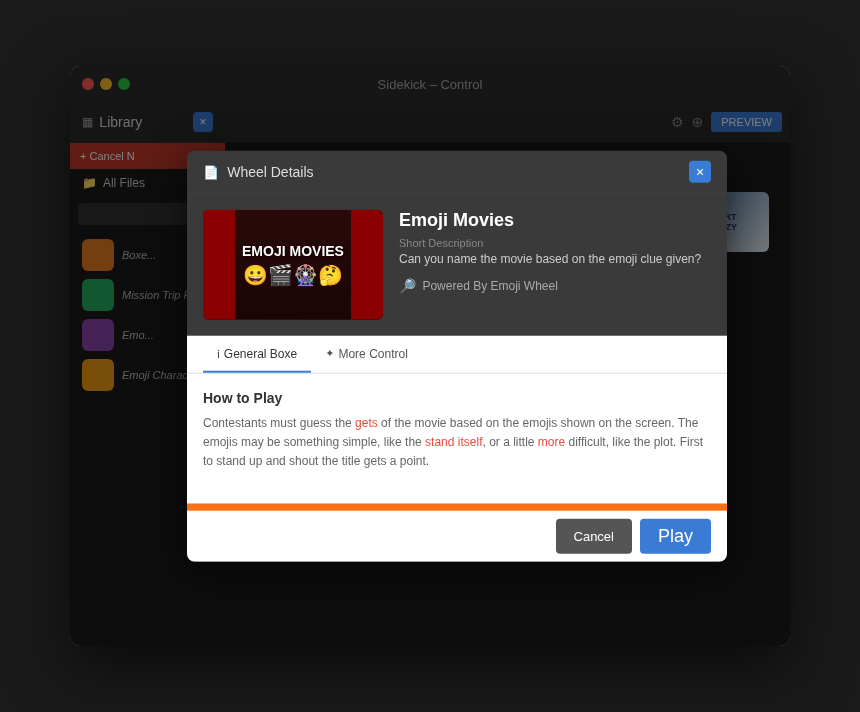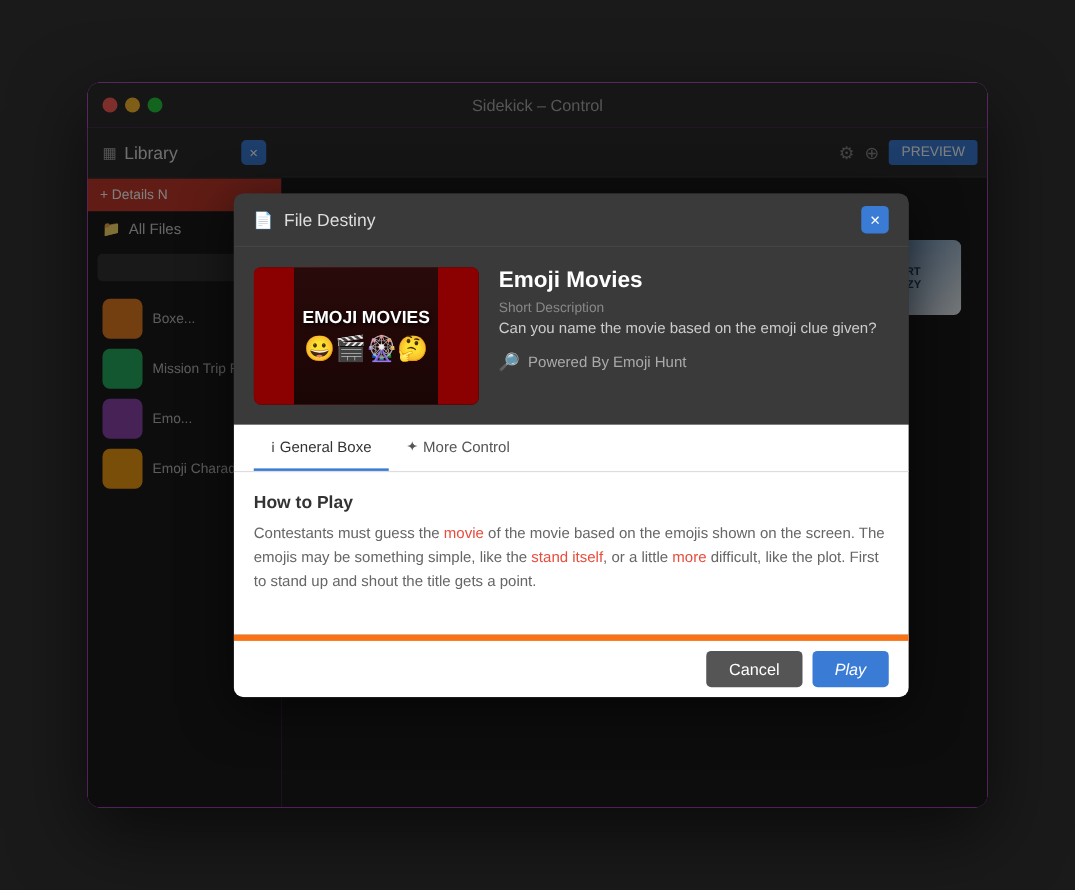--- a/index.html
+++ b/index.html
@@ -127,20 +127,21 @@
 
     .search-box {
       margin: 6px 8px;
       background: #333;
       border-radius: 4px;
       height: 22px;
     }
 
     .sidebar-items {
       padding: 4px 0;
+      font-style: italic;
     }
 
     .sidebar-item {
       display: flex;
       align-items: center;
       gap: 8px;
       padding: 4px 12px;
       cursor: pointer;
     }
 
@@ -430,42 +431,41 @@
       font-size: 12px;
       line-height: 1.6;
     }
 
     .modal-footer {
       background: white;
       padding: 8px 16px;
       display: flex;
       justify-content: flex-end;
       gap: 8px;
-      border-top: 5px solid #f97316;
+      border-top: 7px solid #f97316;
     }
 
     .btn-cancel {
       background: #555;
       color: white;
       border: none;
       padding: 7px 18px;
       border-radius: 4px;
       font-size: 13px;
       cursor: pointer;
     }
 
     .btn-play {
       background: #3a7bd5;
       color: white;
       border: none;
       padding: 7px 18px;
       border-radius: 4px;
-      font-size: 13px;
-      cursor: pointer;
-      font-style: italic;
+      font-size: 18px;
+      cursor: pointer;
     }
 
     .wheel-section {
       margin-top: 8px;
     }
 
     .wheel-section .section-header {
       padding: 0 4px;
     }
 
@@ -491,21 +491,21 @@
   </div>
 
   <div class="app-body">
 
     <div class="sidebar">
       <div class="sidebar-header">
         <span class="sidebar-header-icon">▦</span>
         <span class="sidebar-header-text">Library</span>
         <button class="sidebar-close-btn">×</button>
       </div>
-      <button class="create-btn">+ Details N</button>
+      <button class="create-btn">+ Cancel N</button>
       <div class="all-files-btn">
         <span>📁</span>
         <span>All Files</span>
       </div>
       <div class="search-box"></div>
       <div class="sidebar-items">
         <div class="sidebar-item">
           <div class="sidebar-item-icon" style="background:#e67e22;"></div>
           <span class="sidebar-item-label">Boxe...</span>
         </div>
@@ -569,56 +569,56 @@
       </div>
     </div>
   </div>
 
   <div class="overlay"></div>
 
   <div class="modal">
 
     <div class="modal-header">
       <span class="modal-header-icon">📄</span>
-      <span class="modal-header-title">File Destiny</span>
+      <span class="modal-header-title">Wheel Details</span>
       <button class="modal-close">×</button>
     </div>
 
     <div class="modal-top">
       <div class="modal-thumbnail">
         <div class="modal-thumb-curtain"></div>
         <div class="modal-thumb-text">EMOJI MOVIES</div>
         <div class="modal-thumb-emoji">😀🎬🎡🤔</div>
       </div>
       <div class="modal-info">
         <div class="modal-title">Emoji Movies</div>
         <div class="modal-desc-label">Short Description</div>
         <div class="modal-desc-text">Can you name the movie based on the emoji clue given?</div>
         <div class="powered-by">
           <span class="powered-icon">🔎</span>
-          <span>Powered By Emoji Hunt</span>
+          <span>Powered By Emoji Wheel</span>
         </div>
       </div>
     </div>
 
     <div class="modal-body">
       <div class="modal-tabs">
         <div class="modal-tab active">
           <span class="tab-icon">ℹ</span>
           <span>General Boxe</span>
         </div>
         <div class="modal-tab">
           <span class="tab-icon">✦</span>
           <span>More Control</span>
         </div>
       </div>
       <div class="modal-content">
         <div class="how-to-play-title">How to Play</div>
         <div class="how-to-play-text">
-          Contestants must guess the <span style="color:#e74c3c;">movie</span> of the movie based on the emojis shown on the screen. The emojis may be something simple, like the <span style="color:#e74c3c;">stand</span> <span style="color:#e74c3c;">itself</span>, or a little <span style="color:#e74c3c;">more</span> difficult, like the plot. First to stand up and shout the title gets a point.
+          Contestants must guess the <span style="color:#e74c3c;">gets</span> of the movie based on the emojis shown on the screen. The emojis may be something simple, like the <span style="color:#e74c3c;">stand</span> <span style="color:#e74c3c;">itself</span>, or a little <span style="color:#e74c3c;">more</span> difficult, like the plot. First to stand up and shout the title gets a point.
         </div>
       </div>
     </div>
 
     <div class="modal-footer">
       <button class="btn-cancel">Cancel</button>
       <button class="btn-play">Play</button>
     </div>
   </div>
 </div>

